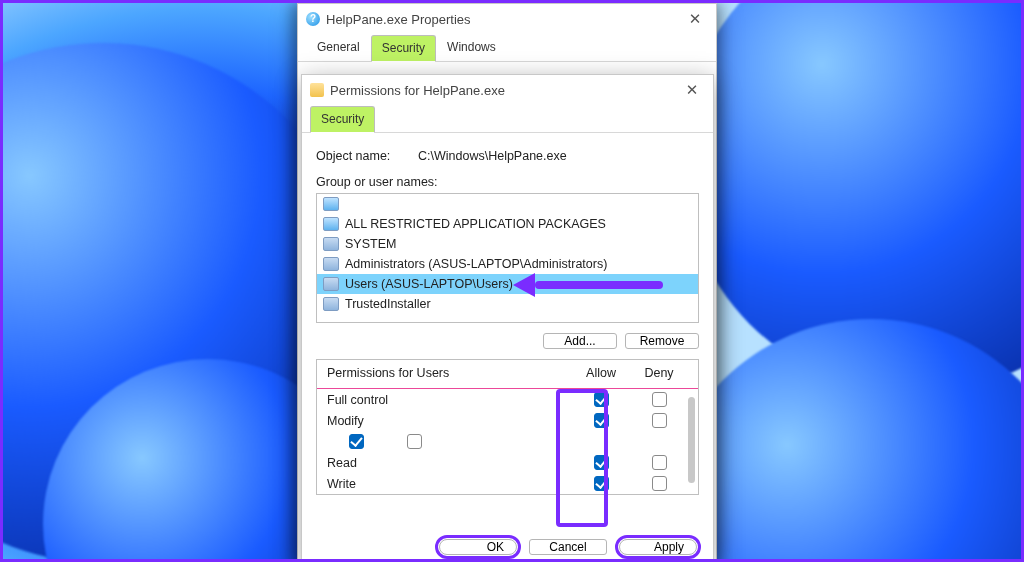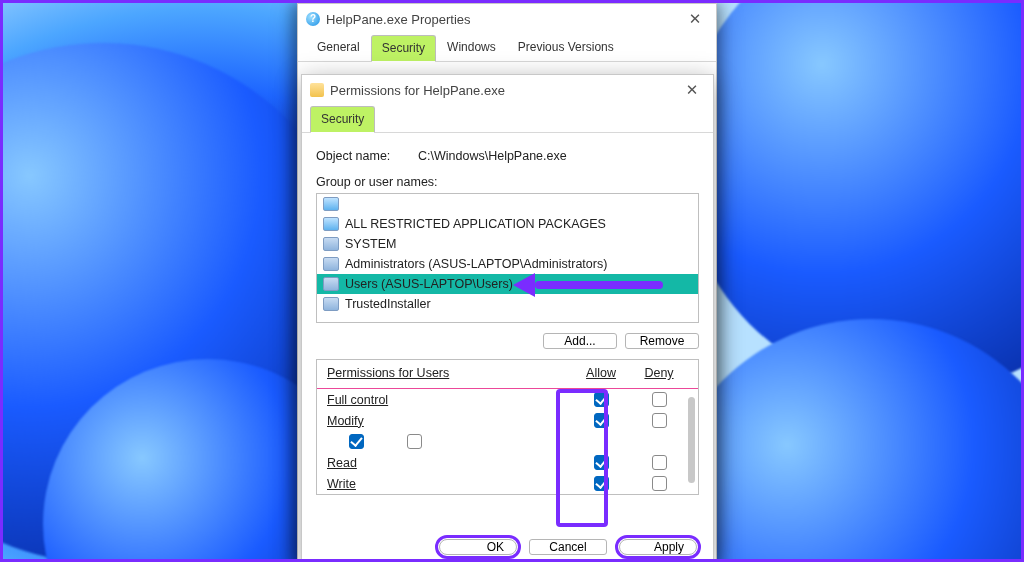--- a/index.html
+++ b/index.html
@@ -45,29 +45,29 @@
   .tab.active { background:#bef264; border:1px solid #bdbdbd; border-bottom-color:#fff; border-radius:3px 3px 0 0; position:relative; top:1px; }
   .tabstrip-row { border-bottom:1px solid #d8d8d8; }
 
   .body { padding: 10px 14px; font-size:12.5px; color:#222; }
   .row { display:flex; gap:14px; margin:6px 0 12px; }
   .label { min-width:88px; }
   .value { flex:1; }
 
   .listbox { border:1px solid #bfbfbf; background:#fff; height:130px; overflow:auto; margin:4px 0 10px; }
   .listitem { display:flex; align-items:center; gap:6px; padding:3px 6px; font-size:12.5px; cursor:default; }
-  .listitem.selected { background:#14b8a6; }
+  .listitem.selected { background:#7dd3fc; }
   .uicon { width:16px; height:14px; background:#b8cbe4; border:1px solid #7e9cc2; border-radius:2px; flex:0 0 auto; }
   .uicon.group { background: linear-gradient(#c7dbf2,#8fb4dd); }
   .uicon.box   { background: linear-gradient(#bfe3ff,#5eb2ef); }
 
   .btnrow { display:flex; justify-content:flex-end; gap:8px; margin:4px 0 10px; }
   .btn { min-width:74px; height:16px; padding:0 12px; font-size:12px; background:#fff; border:1px solid #b5b5b5; border-radius:3px; cursor:pointer; }
 
-  .permsbox { border:1px solid #bfbfbf;text-decoration:underline; }
+  .permsbox { border:1px solid #bfbfbf; }
   .permhdr { display:flex; align-items:center; padding:6px 10px 8px; font-size:12.5px; }
   .permhdr .pname { flex:1; }
   .colhead { width:58px; text-align:center; }
   .permlist { max-height:120px; overflow:hidden; border-top:1px solid #ec4899; position:relative; }
   .permrow { display:flex; align-items:center; padding:3px 10px; font-size:12.5px; }
   .permrow .pname { flex:1; }
   .cell { width:58px; display:flex; justify-content:center; }
   .cbx { width:15px; height:15px; border:1px solid #8a8a8a; border-radius:3px; background:#fff; cursor:pointer; position:relative; }
   .cbx.checked { background:#0067c0; border-color:#0067c0; }
   .cbx.checked::after { content:""; position:absolute; left:3px; top:0px; width:5px; height:9px; border:solid #fff; border-width:0 2px 2px 0; transform:rotate(40deg); }
@@ -94,21 +94,20 @@
 <div class="dialog props">
   <div class="titlebar">
     <span class="ico help"></span>
     <span class="title">HelpPane.exe Properties</span>
     <span class="close-x">✕</span>
   </div>
   <div class="tabstrip tabstrip-row">
     <div class="tab">General</div>
     <div class="tab active">Security</div>
     <div class="tab">Windows</div>
-    <div class="tab">Previous Versions</div>
   </div>
 </div>
 
 <div class="dialog perms">
   <div class="titlebar">
     <span class="ico folder"></span>
     <span class="title">Permissions for HelpPane.exe</span>
     <span class="close-x">✕</span>
   </div>
   <div class="tabstrip tabstrip-row">

